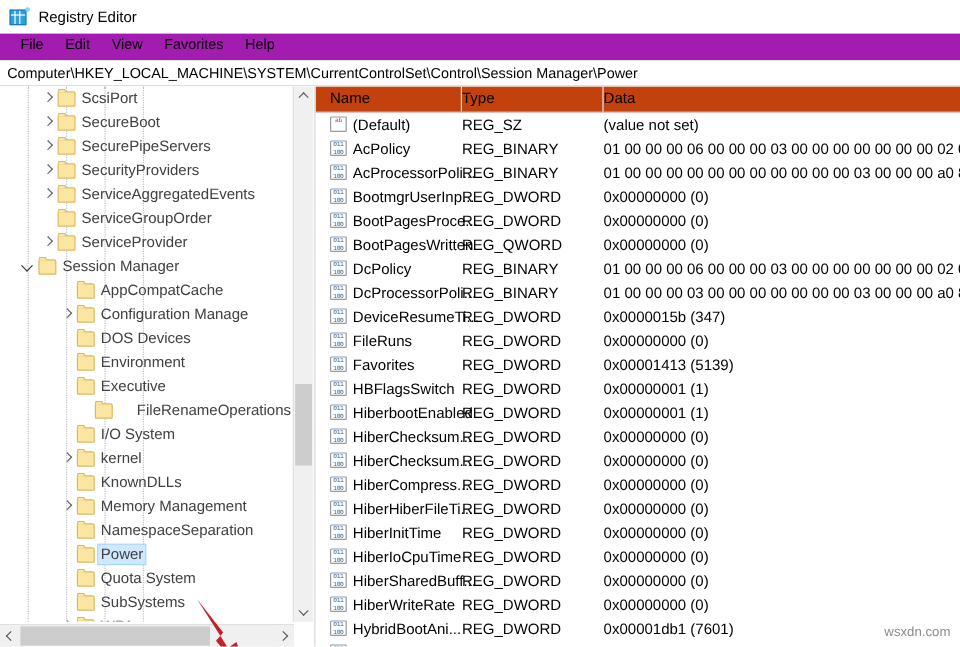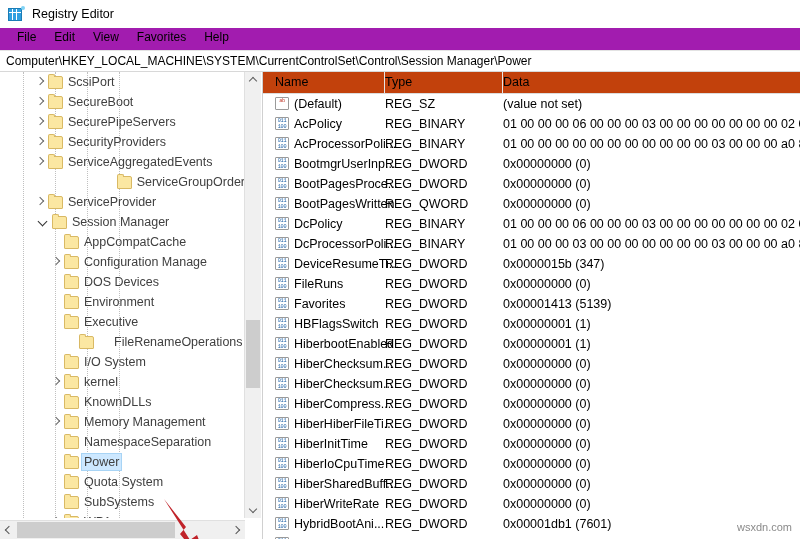--- a/index.html
+++ b/index.html
@@ -377,31 +377,31 @@
           <div class="tree-row" style="padding-left: 32px;">
             <div class="twisty collapsed"></div>
             <div class="folder"></div>
             <span class="tree-label">SecurityProviders</span>
           </div>
           <div class="tree-row" style="padding-left: 32px;">
             <div class="twisty collapsed"></div>
             <div class="folder"></div>
             <span class="tree-label">ServiceAggregatedEvents</span>
           </div>
-          <div class="tree-row" style="padding-left: 32px; justify-content: flex-end;">
+          <div class="tree-row" style="padding-left: 32px;">
             <div class="twisty "></div>
             <div class="folder"></div>
             <span class="tree-label">ServiceGroupOrder</span>
           </div>
           <div class="tree-row" style="padding-left: 32px;">
             <div class="twisty collapsed"></div>
             <div class="folder"></div>
             <span class="tree-label">ServiceProvider</span>
           </div>
-          <div class="tree-row" style="padding-left: 36px;">
+          <div class="tree-row" style="padding-left: 16px;">
             <div class="twisty expanded"></div>
             <div class="folder"></div>
             <span class="tree-label">Session Manager</span>
           </div>
           <div class="tree-row" style="padding-left: 48px;">
             <div class="twisty "></div>
             <div class="folder"></div>
             <span class="tree-label">AppCompatCache</span>
           </div>
           <div class="tree-row" style="padding-left: 48px;">

